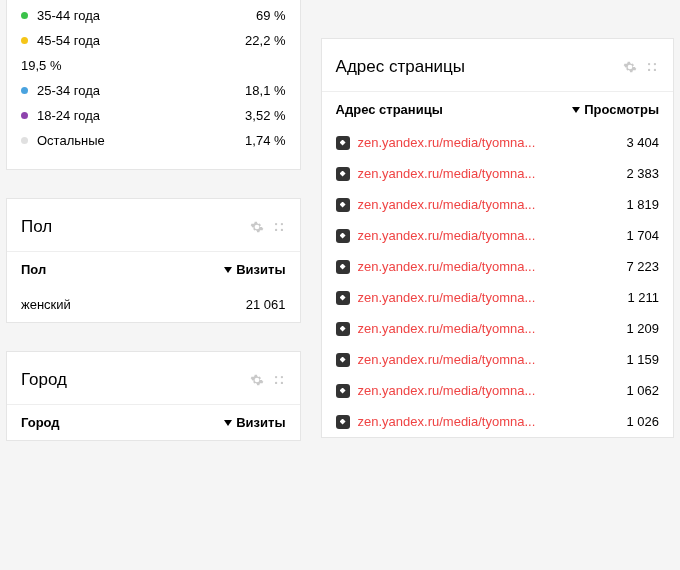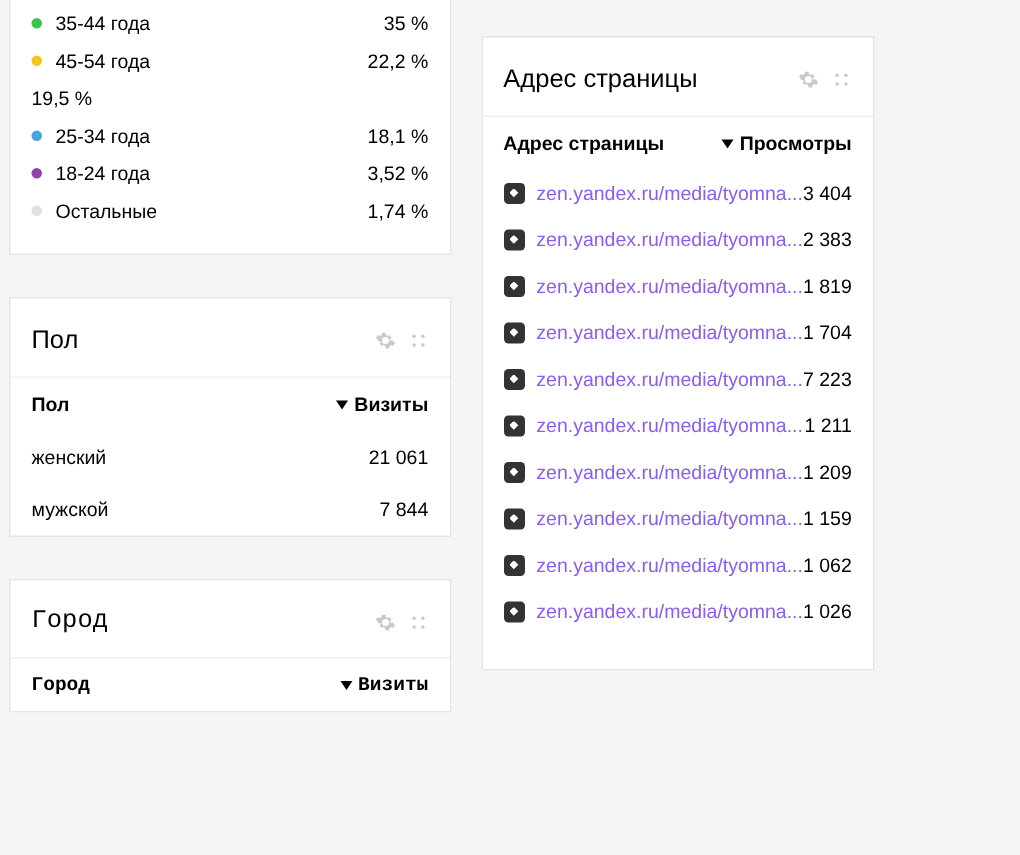--- a/index.html
+++ b/index.html
@@ -7,21 +7,21 @@
     font-family: Arial, Helvetica, sans-serif;
     font-size: 13px;
     color: #000;
     background: #f5f5f5;
     width: 680px;
     height: 570px;
     overflow: hidden;
   }
   .layout { display: flex; gap: 20px; padding: 0 6px; }
   .col-left { width: 320px; display: flex; flex-direction: column; }
-  .col-right { width: 384px; display: flex; }
+  .col-right { width: 384px; display: flex; flex-direction: column; }
   .panel {
     background: #fff;
     border: 1px solid #e5e5e5;
     margin-bottom: 28px;
   }
   .panel-head {
     display: flex;
     align-items: center;
     justify-content: space-between;
     padding: 18px 14px 14px 14px;
@@ -56,21 +56,21 @@
     border-top: 6px solid #000;
   }
   .tbl-row {
     display: flex;
     justify-content: space-between;
     padding: 10px 14px;
   }
   .url-list .tbl-row { padding: 8px 14px; }
   .url-left { display: flex; align-items: center; gap: 8px; min-width: 0; }
   .url-text {
-    color: #8b5cf6;
+    color: #ef4444;
     white-space: nowrap;
     overflow: hidden;
     text-overflow: ellipsis;
     max-width: 190px;
   }
   .favicon {
     width: 14px; height: 14px;
     background: #333; border-radius: 3px;
     display: inline-flex; align-items: center; justify-content: center;
     flex: 0 0 auto;
@@ -89,21 +89,21 @@
 <div class="layout">
   <div class="col-left">
 
     <div class="panel" style="margin-top:-4px;">
       <div class="age-list" id="age-list">
           <div class="age-row">
             <span class="age-left">
               <span class="dot" style="background:#3bc24a"></span>
               <span>35-44 года</span>
             </span>
-            <span class="num">35 %</span>
+            <span class="num">69 %</span>
           </div>
           <div class="age-row">
             <span class="age-left">
               <span class="dot" style="background:#f5c518"></span>
               <span>45-54 года</span>
             </span>
             <span class="num">22,2 %</span>
           </div>
           <div class="age-row">
             <span class="num">19,5 %</span>
@@ -156,28 +156,24 @@
         <span class="sort-label">
           <span class="arrow-down"></span>
           <span>Визиты</span>
         </span>
       </div>
       <div id="gender-rows">
           <div class="tbl-row">
             <span>женский</span>
             <span class="num">21 061</span>
           </div>
-          <div class="tbl-row">
-            <span>мужской</span>
-            <span class="num">7 844</span>
-          </div>
         </div>
     </div>
 
-    <div class="panel" style="margin-bottom:0;font-family:Liberation Mono, monospace;">
+    <div class="panel" style="margin-bottom:0;">
       <div class="panel-head">
         <div class="panel-title">Город</div>
         <div class="panel-icons">
           <span>
               <svg viewBox="0 0 24 24" fill="currentColor">
                 <path d="M12 8a4 4 0 100 8 4 4 0 000-8zm9 4a7 7 0 01-.1 1.2l2 1.6-2 3.4-2.4-1a7 7 0 01-2 1.2l-.4 2.6h-4l-.4-2.6a7 7 0 01-2-1.2l-2.4 1-2-3.4 2-1.6A7 7 0 013 12a7 7 0 01.1-1.2l-2-1.6 2-3.4 2.4 1a7 7 0 012-1.2L8 3h4l.4 2.6a7 7 0 012 1.2l2.4-1 2 3.4-2 1.6c.07.4.1.8.1 1.2z"></path>
               </svg>
             </span>
           <span>
               <svg viewBox="0 0 24 24" fill="currentColor">

